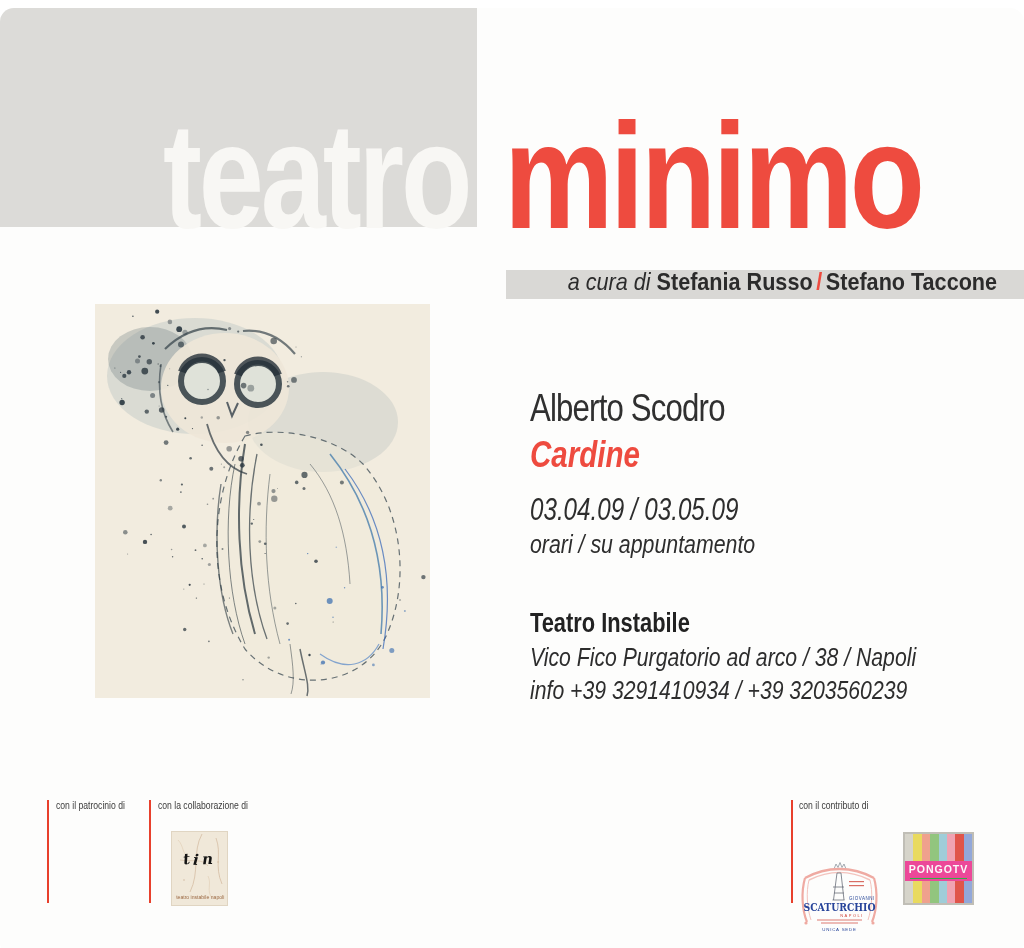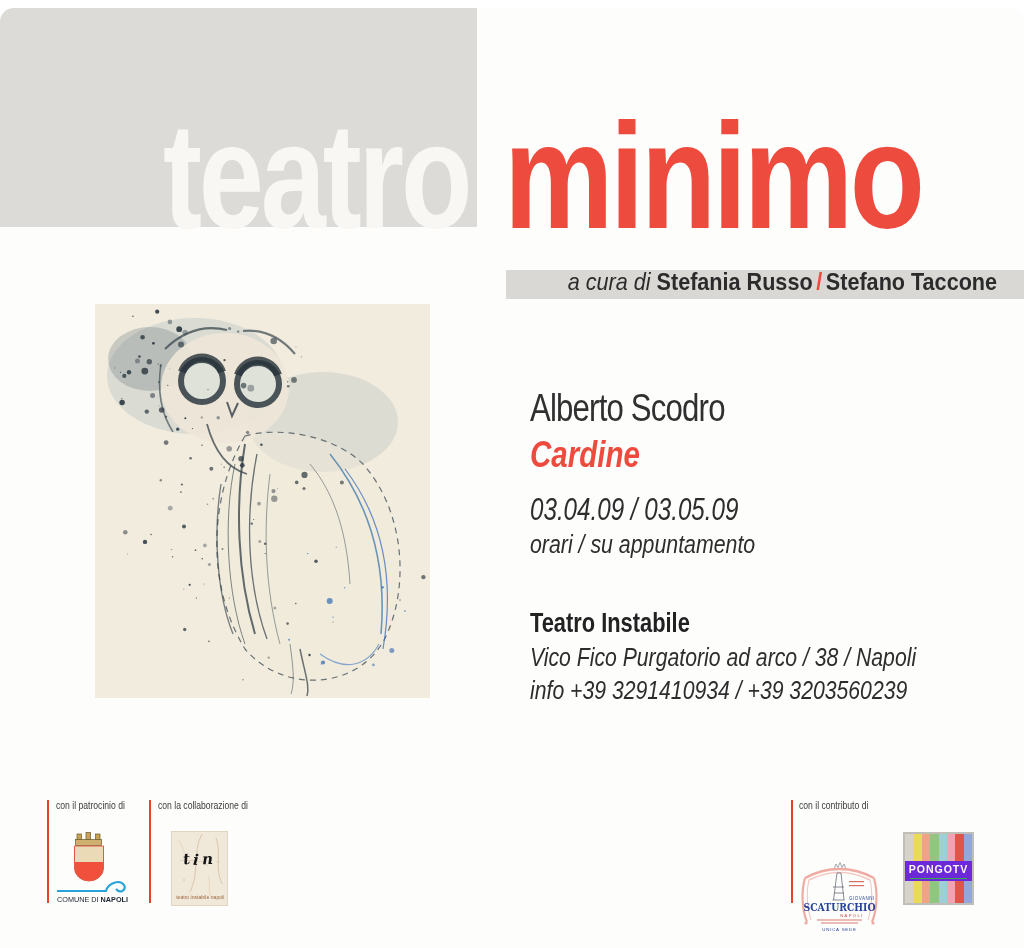--- a/index.html
+++ b/index.html
@@ -48,21 +48,21 @@
   .tin-word span{display:inline-block;}
   .tin-word .l1{transform:rotate(-7deg);}
   .tin-word .l2{transform:translateY(1px) rotate(4deg);}
   .tin-word .l3{transform:rotate(-2deg);}
   .tin-sub{position:absolute;left:0;right:0;bottom:5px;text-align:center;font-size:6px;color:#9c6a44;
            transform:scaleX(0.85);transform-origin:center bottom;white-space:nowrap;}
   .scaturchio{left:797px;top:852px;width:85px;height:74px;}
   .pongotv{left:903px;top:824px;width:71px;height:73px;border:2px solid #c0beb6;box-sizing:border-box;
            display:flex;overflow:hidden;background:#fff;}
   .pongotv .bar{flex:1;height:100%;}
-  .pongo-band{position:absolute;left:0;right:0;top:27px;height:20px;background:#6d28d9;}
+  .pongo-band{position:absolute;left:0;right:0;top:27px;height:20px;background:#ec4899;}
   .pongo-label{position:absolute;left:0;right:0;top:2px;text-align:center;color:#fafafa;
                font-weight:bold;font-size:11.5px;letter-spacing:1px;transform:scaleX(0.92);transform-origin:center top;}
   .pongo-line{position:absolute;left:5px;right:5px;bottom:2px;height:1.5px;background:#2fae4a;}
 </style>
 </head>
 <body>
 
 <div class="poster">
 
   <div class="gray-block"></div>
@@ -226,33 +226,20 @@
   <div class="txt work-title">Cardine</div>
   <div class="txt dates">03.04.09 / 03.05.09</div>
   <div class="txt hours">orari / su appuntamento</div>
   <div class="txt venue-name">Teatro Instabile</div>
   <div class="txt address">Vico Fico Purgatorio ad arco / 38 / Napoli</div>
   <div class="txt contact">info +39 3291410934 / +39 3203560239</div>
 
   <div class="rule r1"></div>
   <div class="caption c1">con il patrocinio di</div>
 
-  <div class="logo comune">
-    <svg width="85" height="78" viewBox="0 0 85 78">
-      <rect x="27" y="6" width="4.5" height="6" fill="#c8a452" stroke="#6a5a2a" stroke-width="0.7"></rect>
-      <rect x="36" y="4.5" width="4.5" height="7.5" fill="#c8a452" stroke="#6a5a2a" stroke-width="0.7"></rect>
-      <rect x="45.5" y="6" width="4.5" height="6" fill="#c8a452" stroke="#6a5a2a" stroke-width="0.7"></rect>
-      <rect x="25.5" y="11.5" width="26" height="6" fill="#cdb070" stroke="#6a5a2a" stroke-width="0.7"></rect>
-      <rect x="24.5" y="18" width="29" height="16" fill="#eadbb6"></rect>
-      <path d="M24.5,34 h29 v6 a14.5,13 0 0 1 -29,0 z" fill="#f0503c"></path>
-      <path d="M24.5,18 h29 v22 a14.5,13 0 0 1 -29,0 z" fill="none" stroke="#e05a48" stroke-width="1"></path>
-      <path d="M7,63 H56 C58,55 70,51 74,57 C77,62 70,66 66,61" stroke="#29a4da" stroke-width="2.2" fill="none"></path>
-      <text x="42.5" y="74" text-anchor="middle" font-size="7.2" fill="#1c2430" textLength="71" lengthAdjust="spacingAndGlyphs"><tspan>COMUNE DI </tspan><tspan font-weight="bold">NAPOLI</tspan></text>
-    </svg>
-  </div>
 
   <div class="rule r2"></div>
   <div class="caption c2">con la collaborazione di</div>
 
   <div class="logo tin">
     <svg width="55" height="73" viewBox="0 0 55 73">
       <path d="M30,2 C20,20 28,40 18,60" stroke="#c9ab8c" stroke-width="0.7" fill="none" opacity="0.8"></path>
       <path d="M8,28 C20,30 30,26 36,34" stroke="#c9ab8c" stroke-width="0.6" fill="none" opacity="0.7"></path>
       <path d="M44,6 C50,22 42,34 50,52" stroke="#c9ab8c" stroke-width="0.7" fill="none" opacity="0.8"></path>
       <path d="M6,8 C12,14 10,22 16,24" stroke="#d4b896" stroke-width="0.6" fill="none" opacity="0.6"></path>

